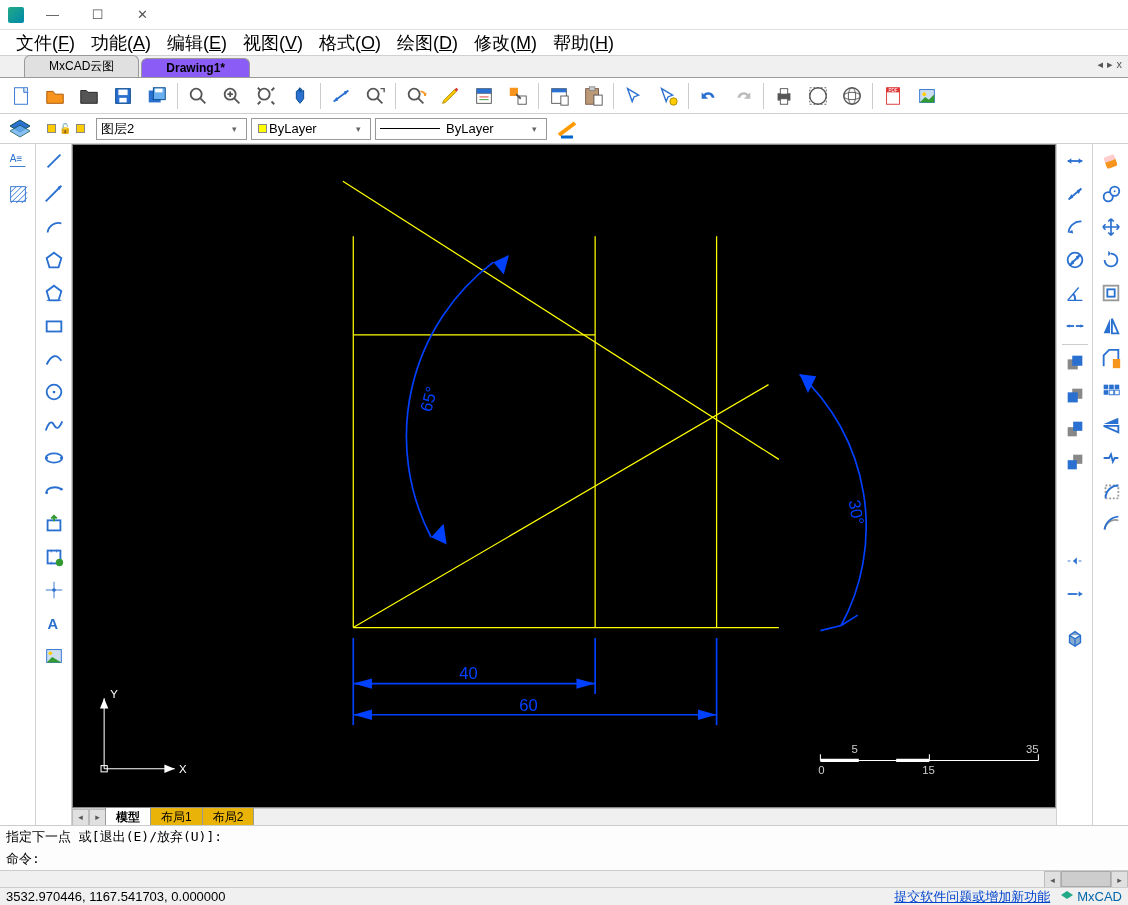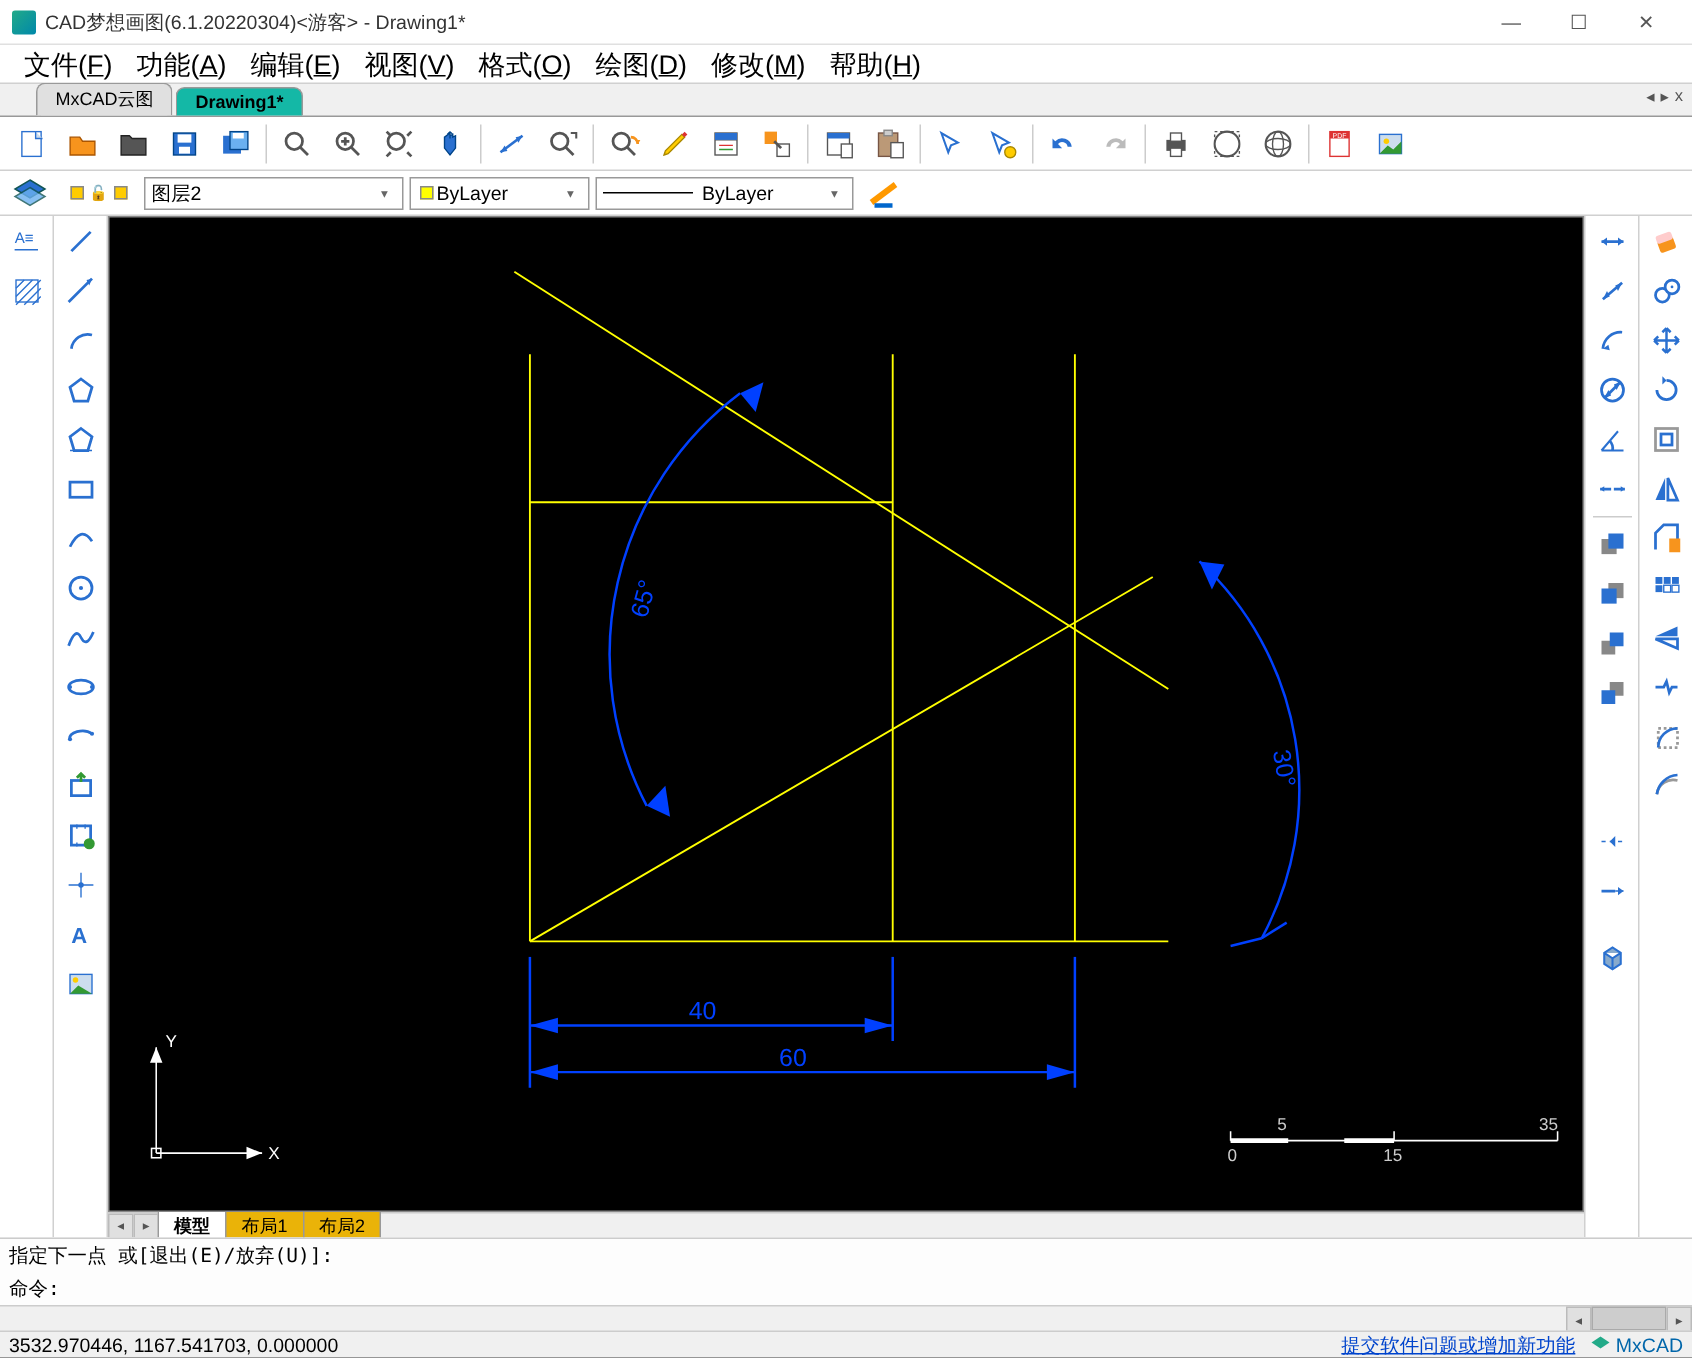--- a/index.html
+++ b/index.html
@@ -5,22 +5,22 @@
 * { margin: 0; padding: 0; box-sizing: border-box; font-family: "Microsoft YaHei", Arial, sans-serif; }
 body { width: 1128px; height: 905px; background: #f0f0f0; overflow: hidden; font-size: 13px; display: flex; flex-direction: column; }
 .titlebar { height: 30px; background: #fff; display: flex; align-items: center; padding: 0 8px; border-bottom: 1px solid #e0e0e0; }
 .titlebar .app-icon { width: 16px; height: 16px; background: linear-gradient(135deg,#2a8,#08a); border-radius: 2px; margin-right: 6px; }
 .titlebar .title { flex: 1; color: #333; font-size: 13px; }
 .win-btn { width: 45px; height: 30px; display: flex; align-items: center; justify-content: center; color: #555; }
 .menubar { height: 26px; background: #fff; display: flex; align-items: center; padding: 0 8px; border-bottom: 1px solid #d0d0d0; }
 .menubar .menu-item { padding: 3px 8px; color: #000; font-size: 18px; }
 .menubar .menu-item u { text-decoration: underline; }
 .tabbar { height: 22px; background: #f0f0f0; display: flex; align-items: flex-end; padding: 0 24px; position: relative; border-bottom: 1px solid #999; }
-.tab { padding: 2px 12px; background: #e0e0e0; border: 1px solid #999; border-bottom: none; margin-right: 2px; font-size: 12px; border-radius: 6px 6px 0 0; }
-.tab.active { background: #14b8a6; font-weight: bold; }
+.tab { padding: 2px 24px; background: #e0e0e0; border: 1px solid #999; border-bottom: none; margin-right: 2px; font-size: 12px; border-radius: 6px 6px 0 0; }
+.tab.active { background: #8b5cf6; font-weight: bold; }
 .tab-nav { position: absolute; right: 6px; top: 2px; font-size: 11px; color: #555; display:flex; gap:4px; }
 .toolbar { height: 36px; background: #fff; display: flex; align-items: center; padding: 2px 4px; gap: 0; border-bottom: 1px solid #d0d0d0; }
 .tb-btn { width: 32px; height: 32px; display: flex; align-items: center; justify-content: center; margin: 0 1px; }
 .tb-sep { width: 1px; height: 26px; background: #ccc; margin: 0 3px; }
 .layerbar { height: 30px; background: #fff; display: flex; align-items: center; padding: 2px 4px; border-bottom: 1px solid #d0d0d0; gap: 4px; }
 .layer-icon { width: 32px; height: 26px; display: flex; align-items: center; justify-content: center; }
 .layer-combo { display: flex; align-items: center; border: 1px solid #999; background: #fff; height: 22px; padding: 0 4px; }
 .layer-combo .ld { width: 10px; font-size: 9px; color: #666; margin-left: auto; }
 .workarea { flex: 1; display: flex; background: #f0f0f0; overflow: hidden; }
 .vtoolbar { width: 36px; background: #fff; display: flex; flex-direction: column; align-items: center; padding: 2px 0; gap: 3px; border-right: 1px solid #d0d0d0; }
@@ -50,21 +50,20 @@
 .dim-txt { fill: #0040ff; font-size: 16px; font-family: Arial; }
 .scale-txt { fill: #ccc; font-size: 11px; }
 .axis-txt { fill: #fff; font-size: 11px; }
 .sq { width:9px; height:9px; border:1px solid #888; display:inline-block; margin:0 2px; }
 </style>
 </head>
 <body>
 
 <div class="titlebar">
   <div class="app-icon"></div>
-  <div class="title">CAD梦想画图(6.1.20220304)&lt;游客&gt; - Drawing1*</div>
   <div class="win-btn">—</div>
   <div class="win-btn">☐</div>
   <div class="win-btn close">✕</div>
 </div>
 
 <div class="menubar" id="menubar">
     <div class="menu-item">文件(<u>F</u>)</div>
     <div class="menu-item">功能(<u>A</u>)</div>
     <div class="menu-item">编辑(<u>E</u>)</div>
     <div class="menu-item">视图(<u>V</u>)</div>
@@ -268,21 +267,21 @@
     <svg width="24" height="24">
         <polygon points="12,3 22,9 12,15 2,9" fill="#2a70d0" stroke="#155"></polygon>
         <polygon points="12,8 22,14 12,20 2,14" fill="#6ab0f0" stroke="#155" opacity=".8"></polygon>
       </svg>
   </div>
   <div class="layer-icon" style="width:52px;gap:2px">
     <span class="sq" style="background:#fc0"></span>
       <span style="font-size:10px;color:#a60">🔓</span>
       <span class="sq" style="background:#fc0"></span>
   </div>
-  <div class="layer-combo" style="width:173px">
+  <div class="layer-combo" style="width:151px">
     <span>图层2</span>
       <span class="ld">▾</span>
   </div>
   <div class="layer-combo" style="width:120px">
     <span class="sq" style="background:#ff0"></span>
     <span>ByLayer</span>
       <span class="ld">▾</span>
   </div>
   <div class="layer-combo" style="width:172px">
     <span style="border-top:1px solid #000;width:60px;height:0;margin-right:6px"></span>

